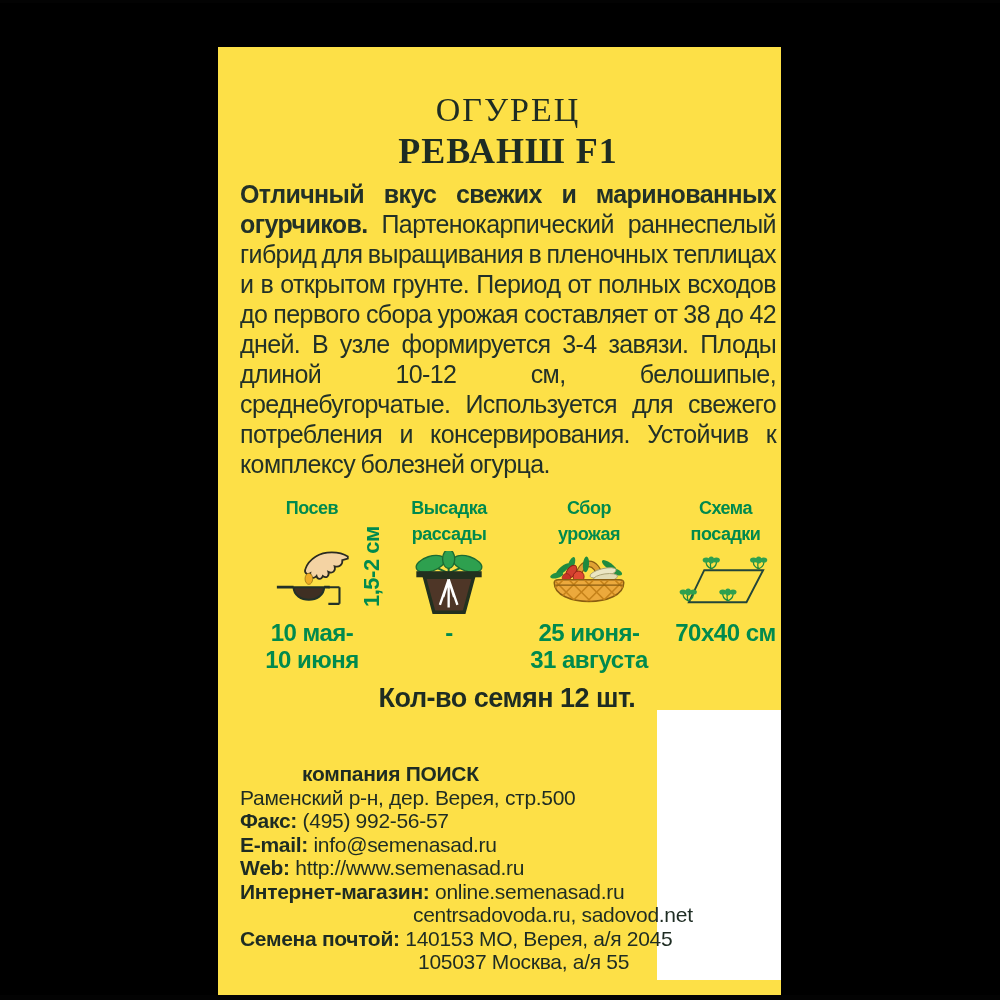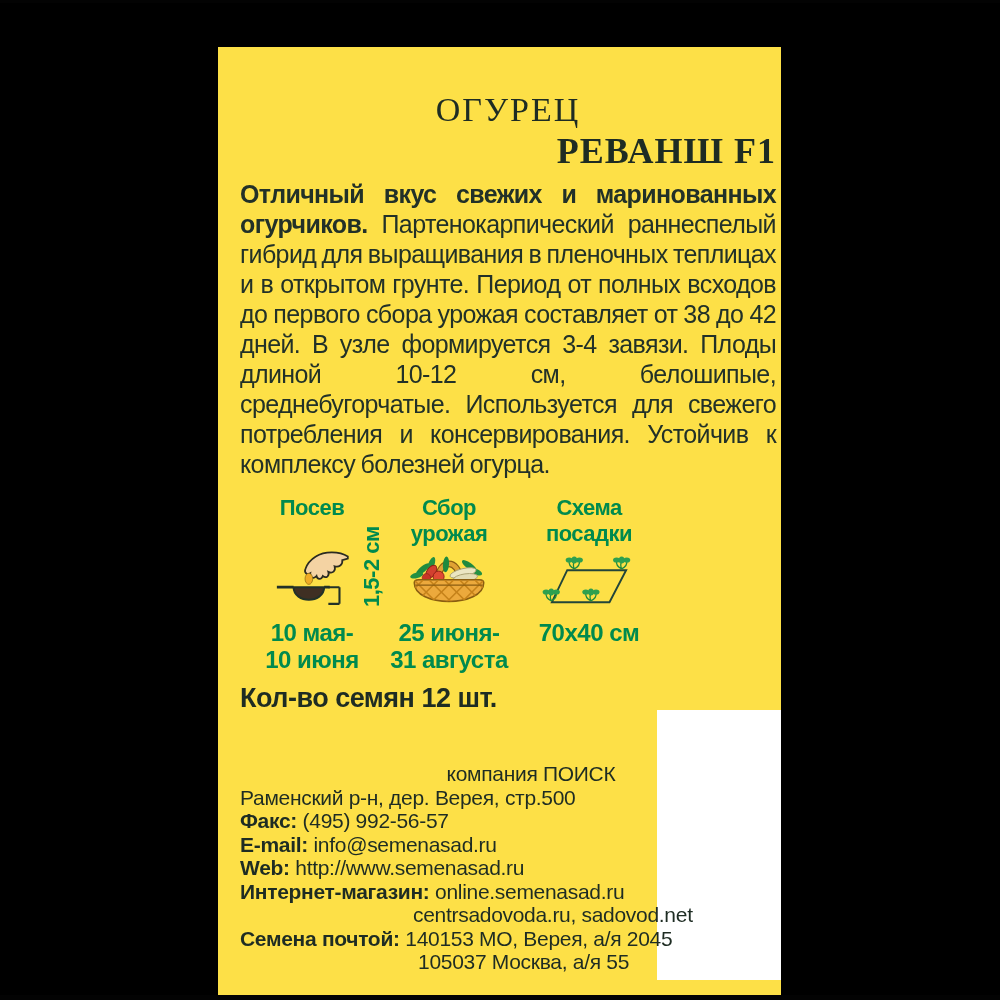--- a/index.html
+++ b/index.html
@@ -18,67 +18,67 @@
   .inner{padding:0 5px 0 22px;position:relative;}
 
   .species{
     font-family:"Liberation Serif",serif;font-weight:400;
     font-size:34px;line-height:38px;letter-spacing:2px;
     text-align:center;margin:44px 0 0;color:#1e2c23;
   }
   .variety{
     font-family:"Liberation Serif",serif;font-weight:700;
     font-size:36px;line-height:40px;letter-spacing:1px;
-    text-align:right;margin:2px 0 0;color:#1e2c23;
+    text-align:center;margin:2px 0 0;color:#1e2c23;
   }
   .description{
     margin:8px 0 0;font-size:25px;line-height:30px;
     letter-spacing:-0.6px;word-spacing:-1px;
     text-align:justify;color:#223128;
   }
   .description .lead{font-weight:700;}
 
   .pictos{
     display:grid;grid-template-columns:138px 136px 144px 129px;
     margin:14px 0 0 3px;
   }
   .picto-col{position:relative;text-align:center;}
   .picto-label{
-    height:56px;font-weight:700;font-size:22px;line-height:26px;
+    height:56px;font-weight:700;font-size:18px;line-height:26px;
     letter-spacing:-0.5px;color:#008a4e;padding-top:2px;
   }
   .picto-fig{height:64px;}
   .picto-fig svg{display:block;margin:0 auto;}
   .picto-value{
     margin-top:4px;font-weight:700;font-size:24px;line-height:27px;
     letter-spacing:-0.5px;color:#008a4e;
   }
   .depth-note{
     position:absolute;left:116px;top:114px;
     transform:rotate(-90deg);transform-origin:left top;
     white-space:nowrap;font-weight:700;font-size:22px;color:#008a4e;
     letter-spacing:-0.5px;
   }
   .seeds-line{
     margin:10px 0 0;font-weight:700;font-size:27px;letter-spacing:-0.5px;
-    text-align:left;padding-right:2px;color:#1e2c23;
+    text-align:center;padding-right:2px;color:#1e2c23;
   }
 
   .white-box{
     position:absolute;right:0;top:663px;width:124px;height:270px;
     background:#ffffff;z-index:1;
   }
 
   .contacts{
     position:relative;z-index:2;margin-top:48px;width:520px;
     font-size:21px;line-height:23.5px;letter-spacing:-0.3px;color:#1e2c23;
   }
   .contacts p{margin:0;white-space:nowrap;}
   .company1{font-weight:700;}
-  .company2{font-weight:400;margin-left:62px !important;text-align:center;}
+  .company2{font-weight:700;margin-left:62px !important;}
   .cb{font-weight:700;}
   .c-row.ind1{margin-left:173px !important;}
   .c-row.ind2{margin-left:178px !important;}
 </style>
 </head>
 <body>
 
 <div class="edge-bar top"></div>
 <div class="edge-bar bottom"></div>
 
@@ -106,20 +106,41 @@
             <path d="M76,52 H92 M92,52 V76 M76,76 H92" stroke="#223128" stroke-width="3" fill="none"></path>
           </svg>
         </div>
         <div class="depth-note">1,5-2 см</div>
         <div class="picto-value">
           <div>10 мая-</div>
           <div>10 июня</div>
         </div>
       </div>
 
+      <div class="picto-col">
+        <div class="picto-label">
+          <div>Высадка</div>
+          <div>рассады</div>
+        </div>
+        <div class="picto-fig">
+          <svg width="98" height="64" viewBox="0 0 105 95">
+            <path d="M52,34 L52,14 M50,32 L28,22 M54,32 L76,22" stroke="#1b6b33" stroke-width="3" fill="none"></path>
+            <ellipse cx="25" cy="19" rx="22" ry="11" transform="rotate(-18 25 19)" fill="#2ea04f" stroke="#1b6b33" stroke-width="2"></ellipse>
+            <ellipse cx="80" cy="19" rx="22" ry="11" transform="rotate(18 80 19)" fill="#2ea04f" stroke="#1b6b33" stroke-width="2"></ellipse>
+            <ellipse cx="52" cy="12" rx="9" ry="14" fill="#2ea04f" stroke="#1b6b33" stroke-width="2"></ellipse>
+            <rect x="4" y="30" width="97" height="9" fill="#22301f"></rect>
+            <path d="M16,39 L89,39 L75,91 L30,91 Z" fill="#4e3627" stroke="#22301f" stroke-width="5"></path>
+            <path d="M52,42 L39,80 M52,42 L52,84 M52,42 L65,80 M52,42 L44,68 M52,42 L60,68" stroke="#ffffff" stroke-width="3.5" fill="none"></path>
+          </svg>
+        </div>
+        <div class="picto-value">
+          <div>-</div>
+          <div></div>
+        </div>
+      </div>
 
       <div class="picto-col">
         <div class="picto-label">
           <div>Сбор</div>
           <div>урожая</div>
         </div>
         <div class="picto-fig">
           <svg width="120" height="64" viewBox="0 0 130 105">
             <defs>
               <clipPath id="bk">

